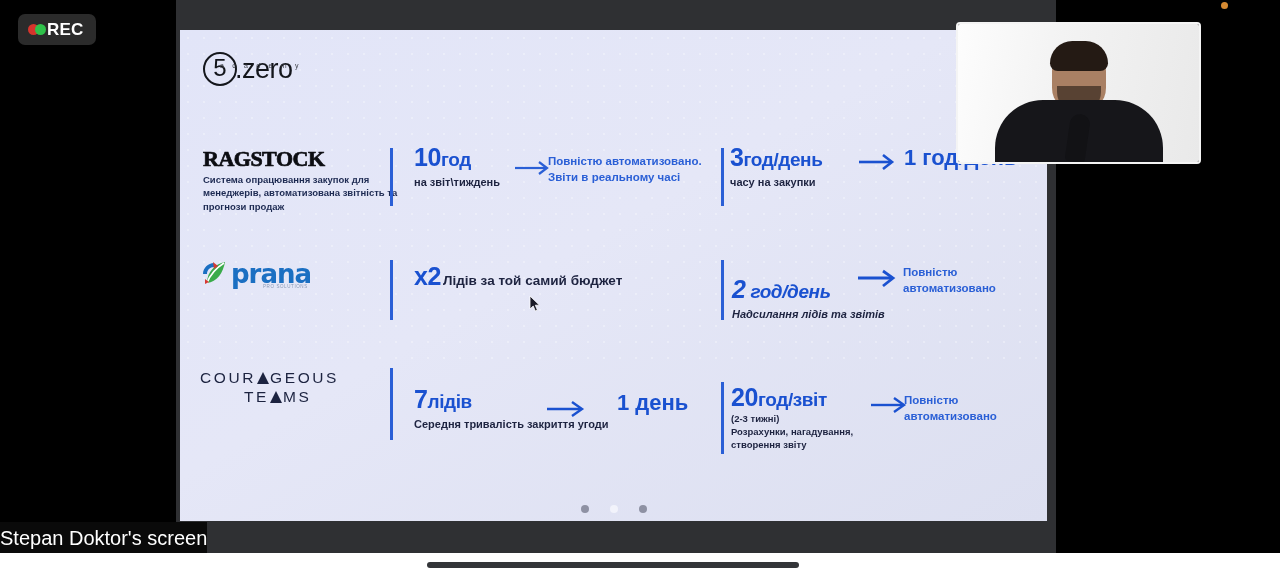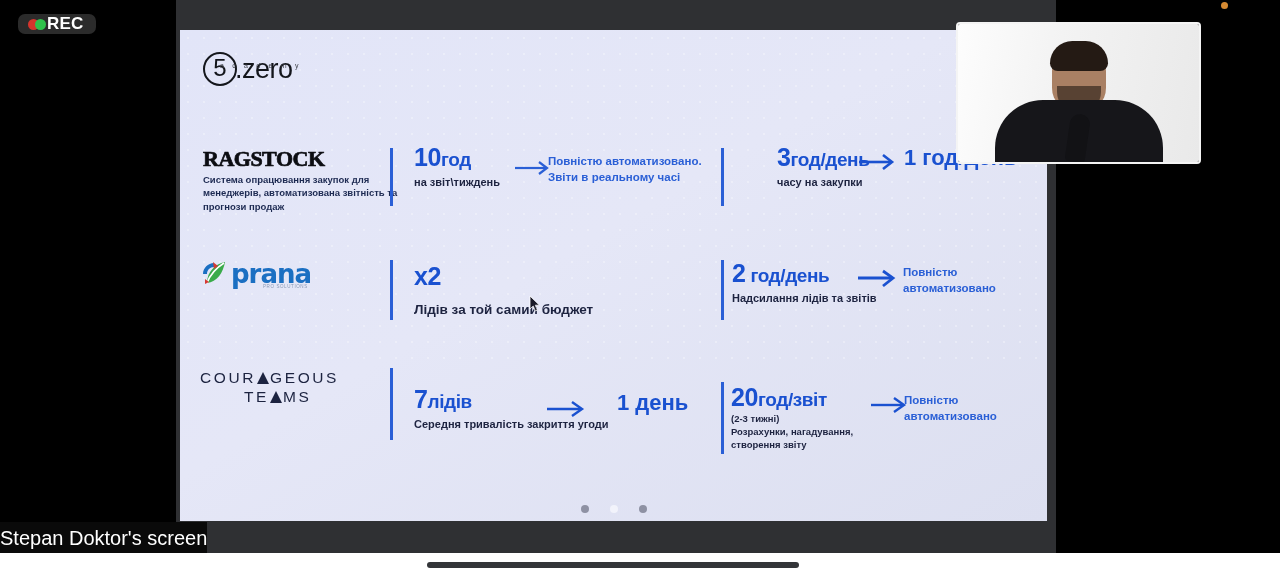--- a/index.html
+++ b/index.html
@@ -253,21 +253,21 @@
     border-radius: 50%;
     background: #8e91a3;
   }
   .dot.active { background: #f2f3fb; }
 
   
   .rec-badge {
     position: absolute;
     left: 18px;
     top: 14px;
-    height: 20px;
+    height: 31px;
     padding: 0 12px 0 10px;
     background: #2b2b2b;
     border-radius: 7px;
     display: flex;
     align-items: center;
     gap: 0;
   }
   .rec-d1 { width: 11px; height: 11px; border-radius: 50%; background: #d6342c; }
   .rec-d2 { width: 11px; height: 11px; border-radius: 50%; background: #2fc14a; margin-left: -4px; }
   .rec-text {
@@ -432,21 +432,21 @@
         <path d="M25 2 L33 8 L25 14" stroke="#2a5fd6" stroke-width="2.2" fill="none"></path>
       </svg>
 
       <div class="cell" style="left:368px; top:6px;">
         <div class="result-blue">Повністю автоматизовано.</div>
         <div class="result-blue">Звіти в реальному часі</div>
       </div>
 
       <div class="vbar" style="left:541px; top:0px; height:58px;"></div>
 
-      <div class="cell" style="left:550px; top:-3px;margin-left:47px;">
+      <div class="cell" style="left:550px; top:-3px;">
         <div class="metric-big"><span>3</span><span class="unit">год/день</span></div>
         <div class="metric-sub">часу на закупки</div>
       </div>
 
       <svg class="arrow" style="left:678px; top:4px;" width="40" height="20" viewBox="0 0 40 20">
         <path d="M1 10 H33" stroke="#1a51d0" stroke-width="2.6" fill="none"></path>
         <path d="M25 3 L34 10 L25 17" stroke="#1a51d0" stroke-width="2.6" fill="none"></path>
       </svg>
 
       <div class="cell" style="left:724px; top:-1px;">
@@ -467,28 +467,28 @@
               <path d="M4 19 L8 22 L4 24 Z" fill="#d63a34"></path>
             </svg>
           </span>
           <span class="prana-word">prana</span>
         </div>
         <div class="prana-tag">PRO SOLUTIONS</div>
       </div>
 
       <div class="vbar" style="left:210px; top:0px; height:60px;"></div>
 
-      <div class="cell" style="left:234px; top:4px; display:flex; align-items:baseline; gap:13px;flex-direction:column;">
+      <div class="cell" style="left:234px; top:4px; display:flex; align-items:baseline; gap:2px;">
         <div class="metric-big">x2</div>
         <div class="inline-label">Лідів за той самий бюджет</div>
       </div>
 
       <div class="vbar" style="left:541px; top:0px; height:60px;"></div>
 
-      <div class="cell" style="left:552px; top:1px;">
+      <div class="cell" style="left:552px; top:17px;font-style:italic;">
         <div class="metric-big"><span>2</span><span class="unit"> год/день</span></div>
         <div class="metric-sub">Надсилання лідів та звітів</div>
       </div>
 
       <svg class="arrow" style="left:677px; top:9px;" width="42" height="20" viewBox="0 0 42 20">
         <path d="M1 9 H34" stroke="#1a51d0" stroke-width="2.8" fill="none"></path>
         <path d="M26 2 L36 9 L26 17" stroke="#1a51d0" stroke-width="2.8" fill="none"></path>
       </svg>
 
       <div class="cell" style="left:723px; top:5px;">

